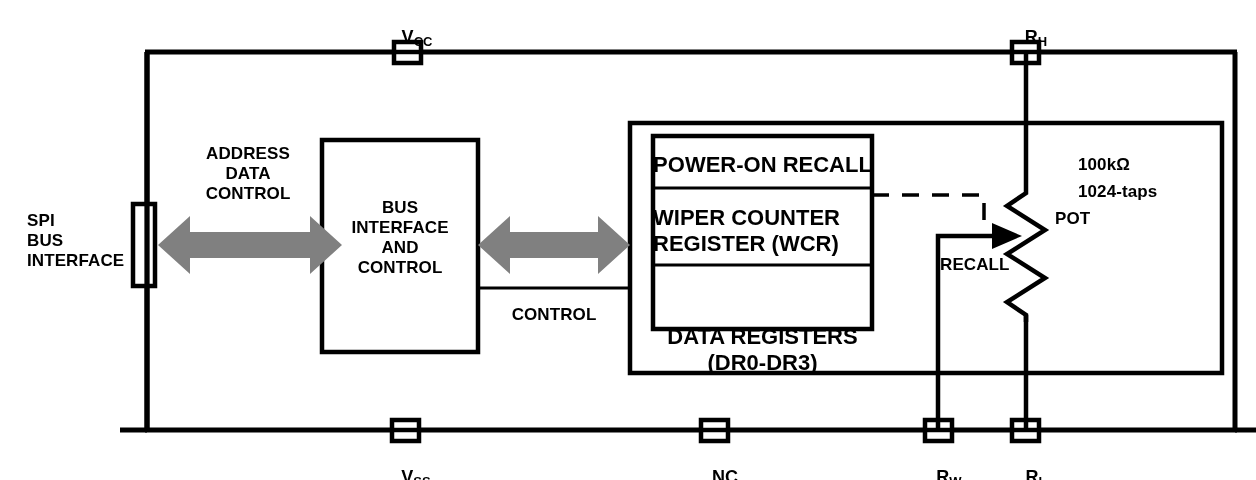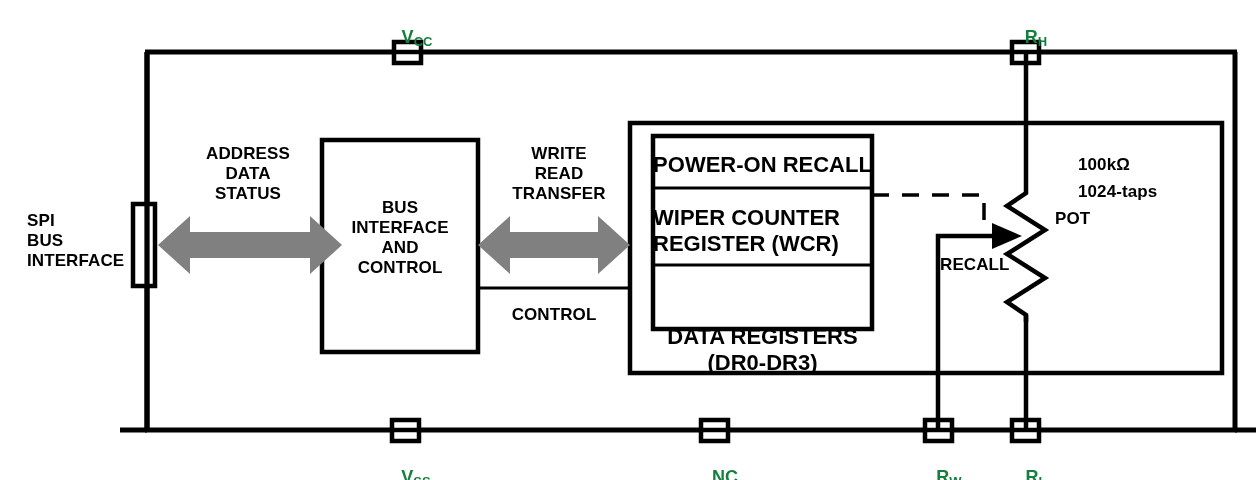--- a/index.html
+++ b/index.html
@@ -29,21 +29,21 @@
     white-space: pre;
     text-align: center;
   }
   .lbl-17 { font-size: 17px; letter-spacing: 0.1px; }
   .lbl-16 { font-size: 22px; }
   .pin-lbl {
     position: absolute;
     font-family: "Liberation Sans", sans-serif;
     font-weight: bold;
     font-size: 18px;
-    color: #15803d;
+    color: #000000;
     white-space: pre;
     text-align: center;
   }
   .pin-lbl sub {
     font-size: 13px;
     font-weight: bold;
     vertical-align: baseline;
     position: relative;
     top: 3px;
     left: 0px;
@@ -142,30 +142,27 @@
     </g>
 
   </svg>
 
   <div class="lbl lbl-17" style="left:0px; top:211px; width:132px; text-align:left;margin-left:27px;">SPI
 BUS
 INTERFACE</div>
 
   <div class="lbl lbl-17" style="left:178px; top:144px; width:140px; text-align:center;">ADDRESS
 DATA
-STATUS</div>
+CONTROL</div>
 
   <div class="lbl lbl-17" style="left:322px; top:198px; width:156px; text-align:center;">BUS
 INTERFACE
 AND
 CONTROL</div>
 
-  <div class="lbl lbl-17" style="left:490px; top:144px; width:138px; text-align:center;">WRITE
-READ
-TRANSFER</div>
 
   <div class="lbl lbl-17" style="left:478px; top:305px; width:152px; text-align:center;">CONTROL</div>
 
   <div class="lbl lbl-16" style="left:653px; top:152px; width:219px; text-align:center;">POWER-ON RECALL</div>
 
   <div class="lbl lbl-16" style="left:653px; top:205px; width:219px; text-align:left;">WIPER COUNTER
 REGISTER (WCR)</div>
 
   <div class="lbl lbl-16" style="left:653px; top:281px; width:219px; text-align:center;margin-top:43px;">DATA REGISTERS
 (DR0-DR3)</div>

